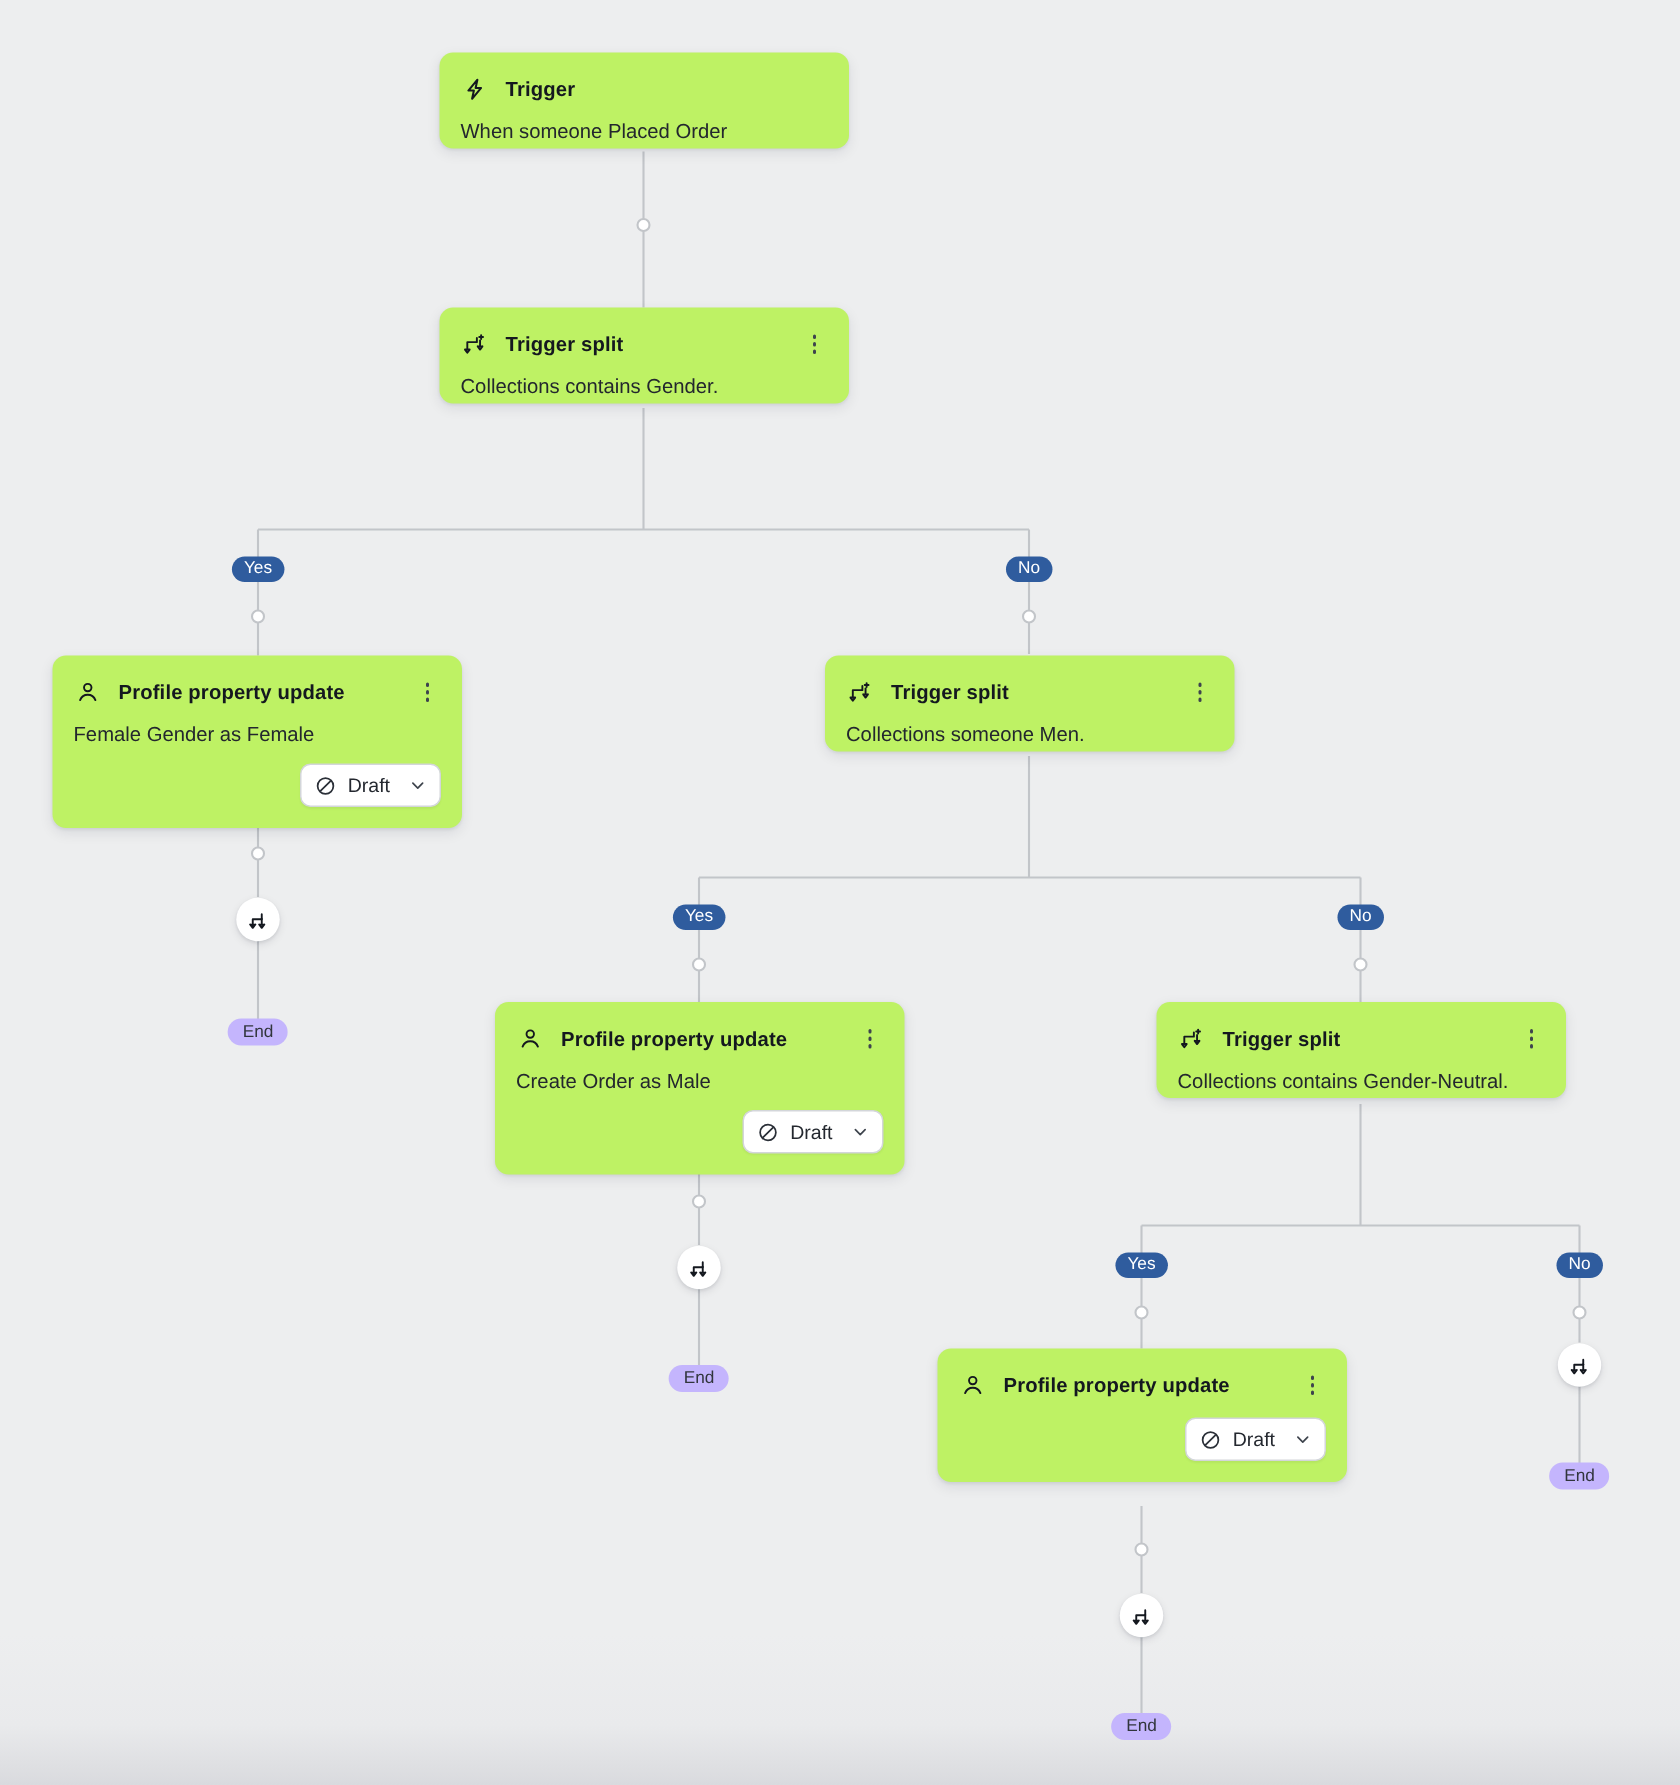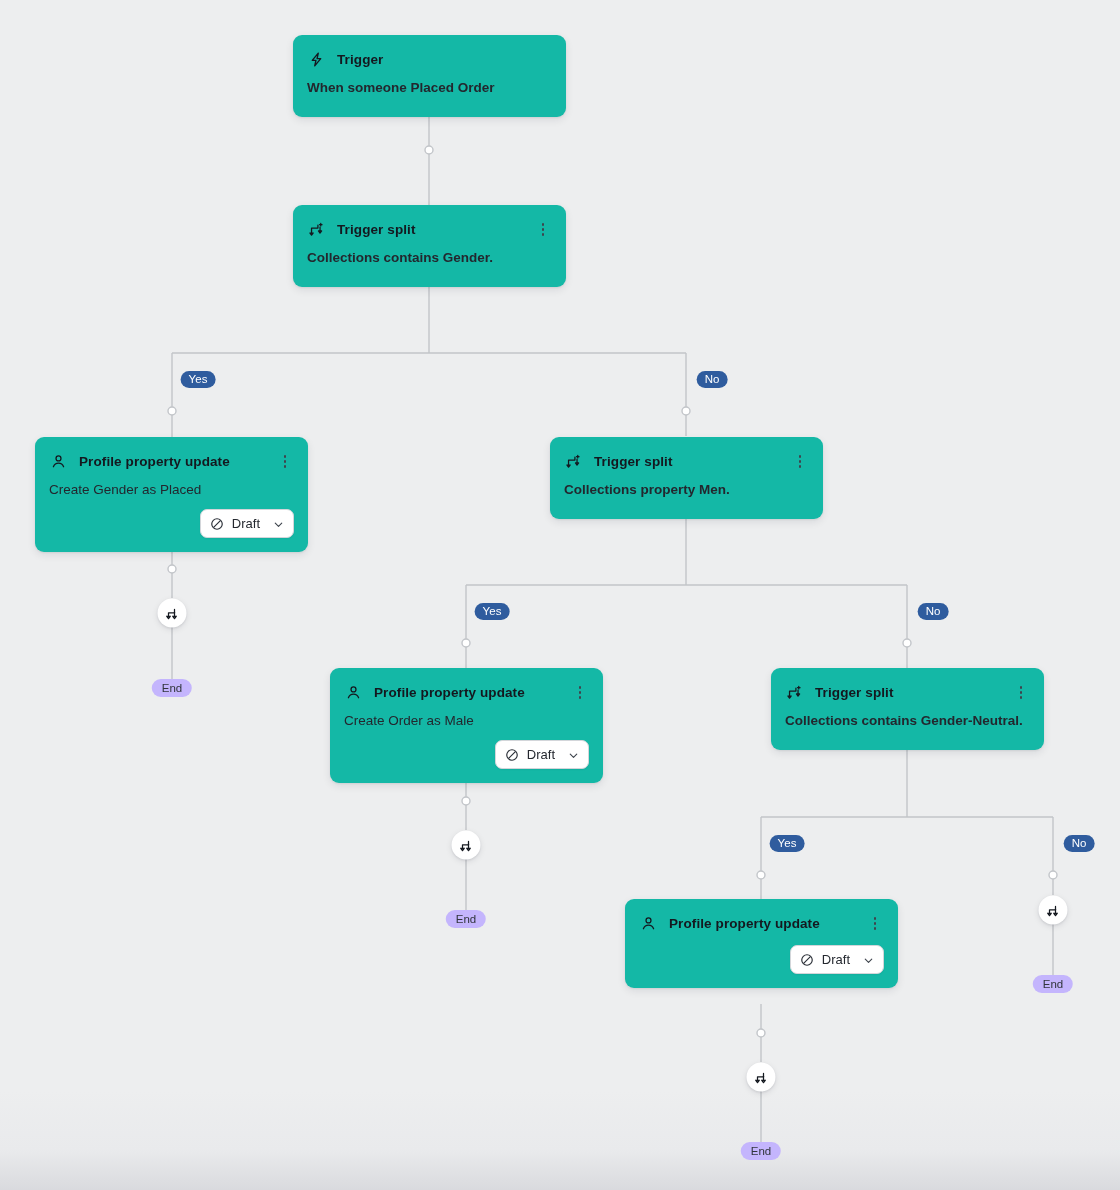--- a/index.html
+++ b/index.html
@@ -23,21 +23,21 @@
   .edges line, .edges path, .edges polyline {
     stroke: #c2c5c9; stroke-width: 1.4; fill: none;
   }
   .dot {
     fill: #ffffff; stroke: #c2c5c9; stroke-width: 1.4;
   }
 
   
   .card {
     position: absolute; z-index: 3;
-    background: #14b8a6;
+    background: #bef264;
     border-radius: 9px;
     box-shadow: 0 1px 2px rgba(16,24,40,.07), 0 3px 9px rgba(16,24,40,.09);
   }
   .card-head {
     display: flex; align-items: center;
     padding: 13px 14px 0 14px;
     height: 36px;
   }
   .card-ico {
     width: 18px; height: 18px; flex: 0 0 18px;
@@ -57,21 +57,21 @@
   .kebab i { width: 2.6px; height: 2.6px; border-radius: 50%; background: #3e444d; display: block; }
   .card-body {
     padding: 8px 14px 0 14px;
     font-size: 13.5px; color: #23272e; line-height: 18px;
     white-space: nowrap;
   }
   .card-foot {
     padding: 10px 14px 14px 14px;
     display: flex; justify-content: flex-end; text-align: right;
   }
-  .card.no-foot .card-body { padding-bottom: 20px; font-weight: bold; }
+  .card.no-foot .card-body { padding-bottom: 2px; }
 
   
   .draft {
     display: inline-flex; align-items: center;
     height: 29px; padding: 0 8px 0 9px;
     background: #fff; border: 1px solid #d3d6da; border-radius: 7px;
     box-shadow: 0 1px 1.5px rgba(16,24,40,.05);
     cursor: pointer; gap: 8px;
   }
   .draft-ico { width: 14px; height: 14px; display: block; }
@@ -80,21 +80,20 @@
 
   
   .pill-yn {
     position: absolute; z-index: 4;
     background: #2f5c9e; color: #ffffff;
     font-size: 11.5px; line-height: 17px;
     height: 17px; padding: 0 8px;
     border-radius: 9px; white-space: nowrap;
     transform: translateX(-50%);
     text-align: center;
-    margin-left: 26px;
   }
   .pill-end {
     position: absolute; z-index: 4;
     background: #c4b5fd; color: #31353c;
     font-size: 11.5px; line-height: 18px;
     height: 18px; padding: 0 10px;
     border-radius: 9px; white-space: nowrap;
     transform: translateX(-50%);
     text-align: center;
   }
@@ -207,21 +206,21 @@
             <path d="M4.8 19.4c1.3-3.3 4-5 7.2-5s5.9 1.7 7.2 5"></path>
         </svg>
       </span>
       <span class="card-title">Profile property update</span>
       <span class="kebab">
         <i></i>
           <i></i>
           <i></i>
       </span>
     </div>
-    <div class="card-body">Create Gender as Placed</div>
+    <div class="card-body">Female Gender as Female</div>
     <div class="card-foot">
       <div class="draft">
         <span class="draft-ico">
           <svg viewBox="0 0 24 24" width="14" height="14" fill="none" stroke="#2b3038" stroke-width="2" stroke-linecap="round">
             <circle cx="12" cy="12" r="9"></circle>
               <line x1="6.6" y1="17.4" x2="17.4" y2="6.6"></line>
           </svg>
         </span>
         <span class="draft-label">Draft</span>
         <span class="chev">
@@ -244,21 +243,21 @@
           <path d="M16.2 5.2h3.6M18 3.4V7"></path>
         </svg>
       </span>
       <span class="card-title">Trigger split</span>
       <span class="kebab">
         <i></i>
           <i></i>
           <i></i>
       </span>
     </div>
-    <div class="card-body">Collections property Men.</div>
+    <div class="card-body">Collections someone Men.</div>
   </div>
 
   <div class="card" style="left:330px; top:668px; width:273px;">
     <div class="card-head">
       <span class="card-ico">
         <svg viewBox="0 0 24 24" width="17" height="17" fill="none" stroke="currentColor" stroke-width="1.8" stroke-linecap="round" stroke-linejoin="round">
           <circle cx="12" cy="7.6" r="3.5"></circle>
             <path d="M4.8 19.4c1.3-3.3 4-5 7.2-5s5.9 1.7 7.2 5"></path>
         </svg>
       </span>

